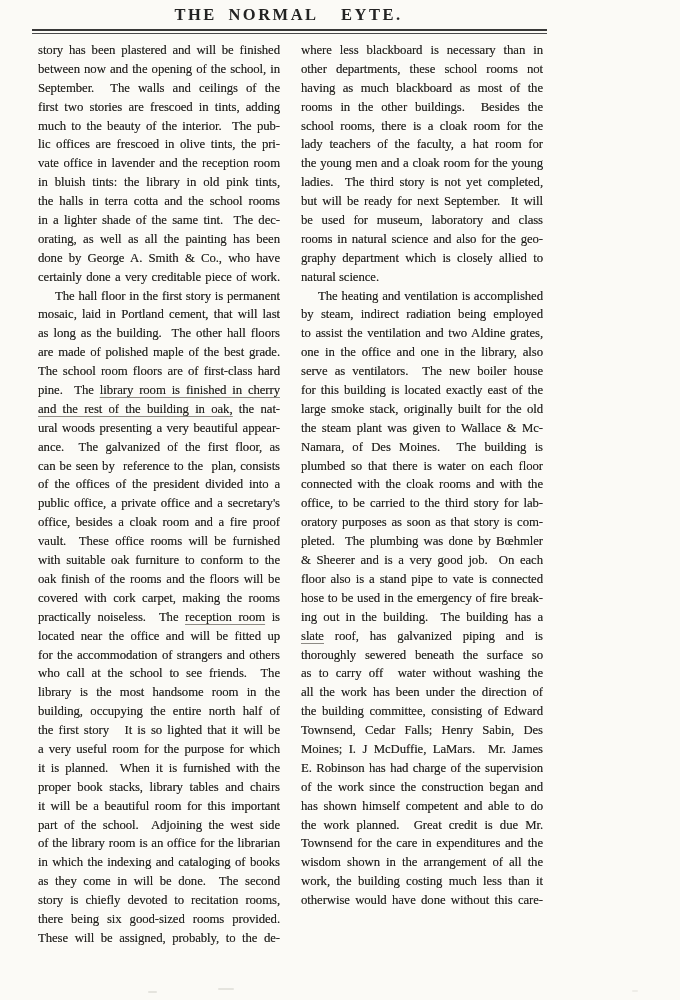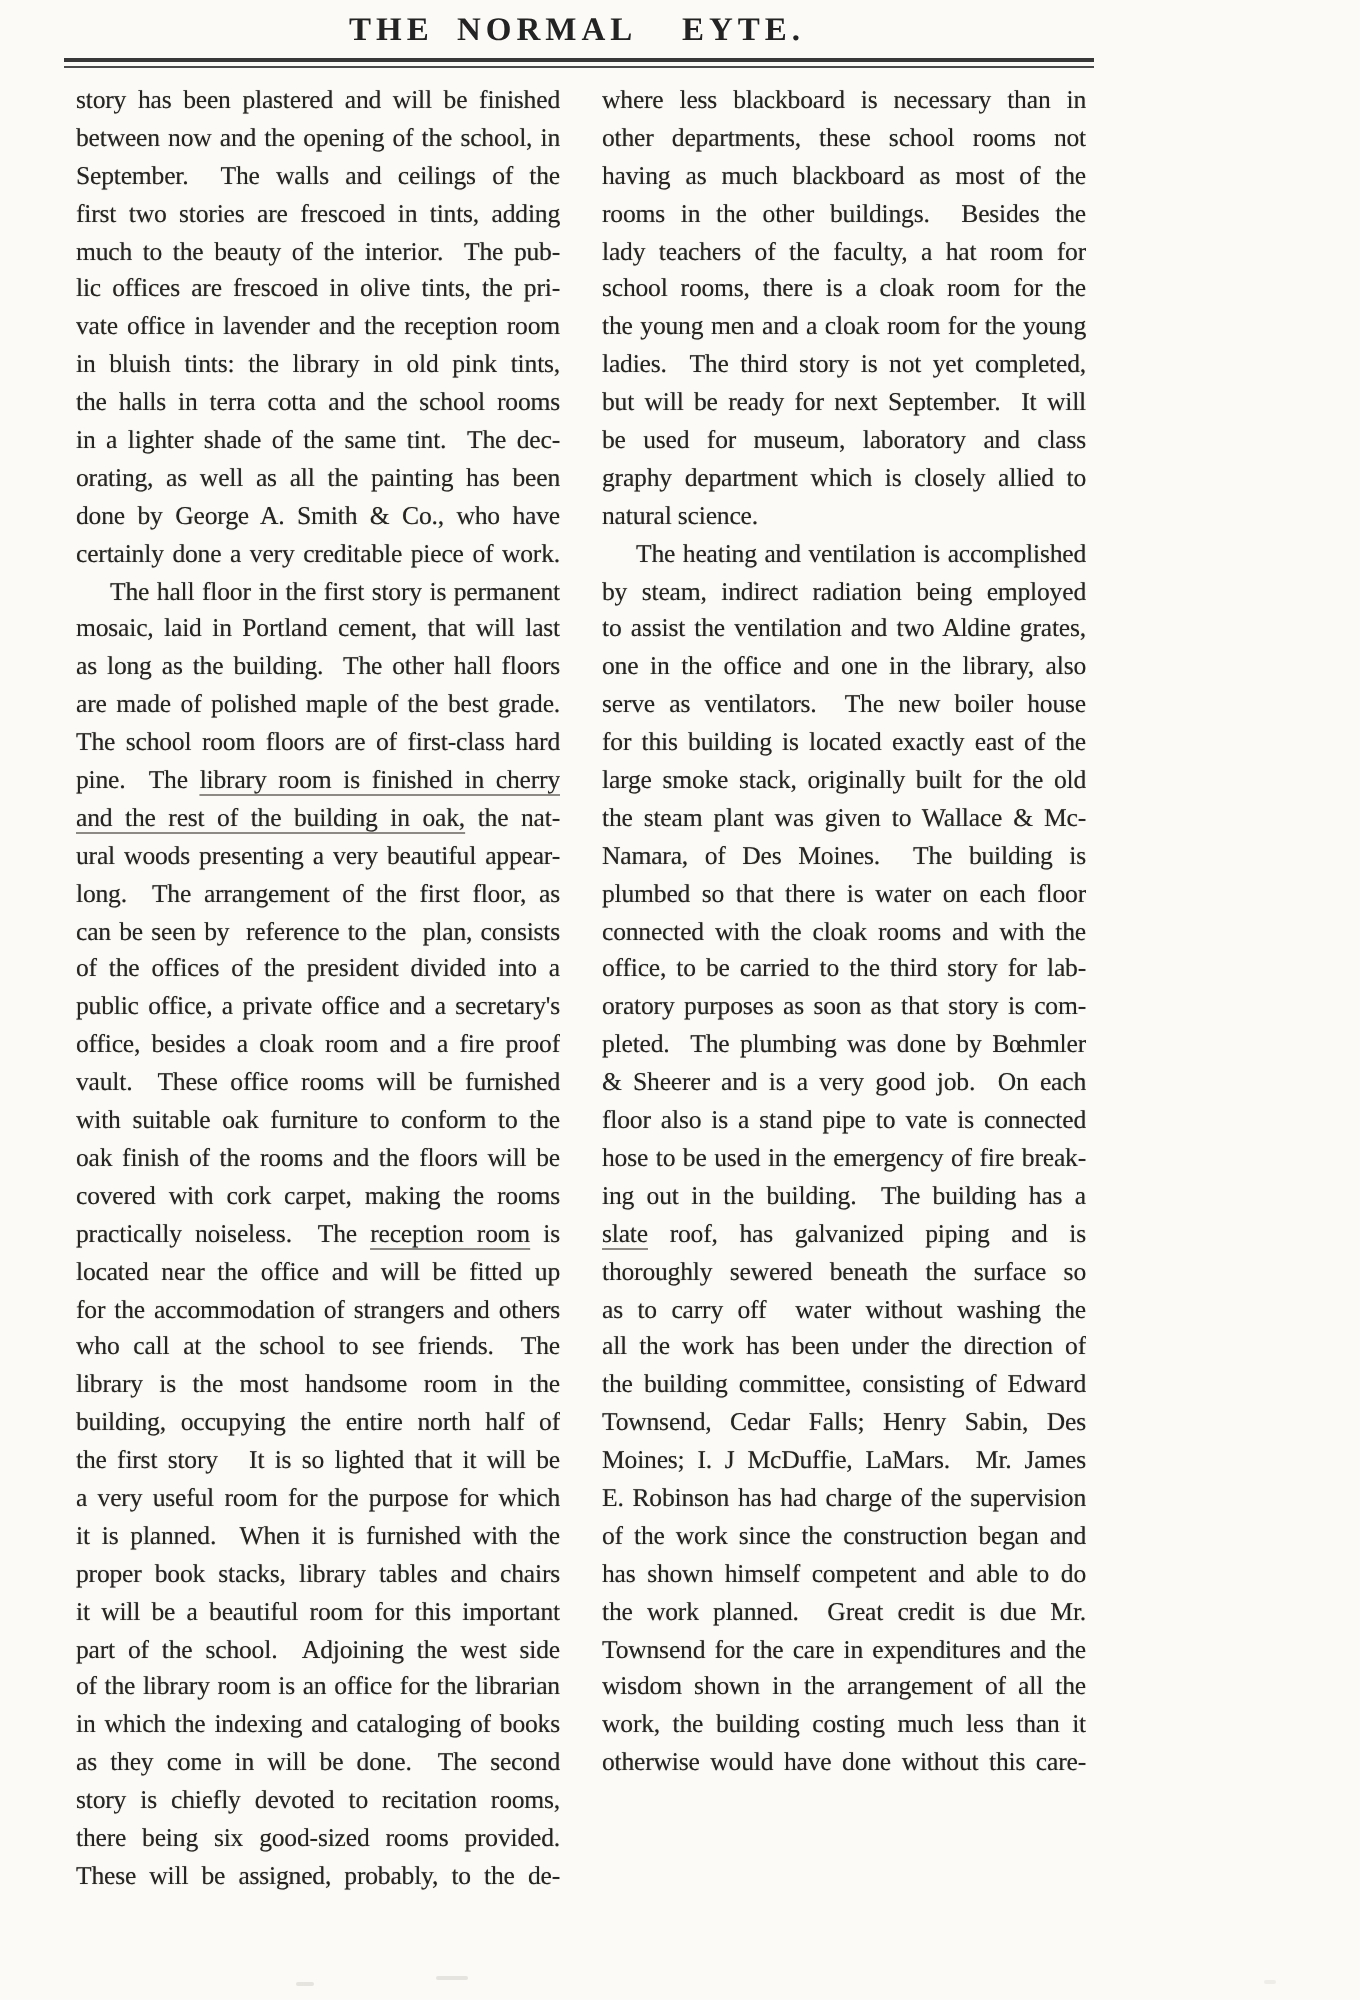--- a/index.html
+++ b/index.html
@@ -92,21 +92,21 @@
         <div class="line"><span>done by George A. Smith &amp; Co., who have</span></div>
         <div class="line"><span>certainly done a very creditable piece of work.</span></div>
         <div class="line"><span class="ind"></span><span>The hall floor in the first story is permanent</span></div>
         <div class="line"><span>mosaic, laid in Portland cement, that will last</span></div>
         <div class="line"><span>as long as the building.  The other hall floors</span></div>
         <div class="line"><span>are made of polished maple of the best grade.</span></div>
         <div class="line"><span>The school room floors are of first-class hard</span></div>
         <div class="line"><span>pine.  The </span><span class="pencil-u">library room is finished in cherry</span></div>
         <div class="line"><span class="pencil-u">and the rest of the building in oak,</span><span> the nat-</span></div>
         <div class="line"><span>ural woods presenting a very beautiful appear-</span></div>
-        <div class="line"><span>long.  The arrangement of the first floor, as</span></div>
+        <div class="line"><span>ance.  The galvanized of the first floor, as</span></div>
         <div class="line"><span>can be seen by  reference to the  plan, consists</span></div>
         <div class="line"><span>of the offices of the president divided into a</span></div>
         <div class="line"><span>public office, a private office and a secretary's</span></div>
         <div class="line"><span>office, besides a cloak room and a fire proof</span></div>
         <div class="line"><span>vault.  These office rooms will be furnished</span></div>
         <div class="line"><span>with suitable oak furniture to conform to the</span></div>
         <div class="line"><span>oak finish of the rooms and the floors will be</span></div>
         <div class="line"><span>covered with cork carpet, making the rooms</span></div>
         <div class="line"><span>practically noiseless.  The </span><span class="pencil-u">reception room</span><span> is</span></div>
         <div class="line"><span>located near the office and will be fitted up</span></div>
@@ -125,26 +125,27 @@
         <div class="line"><span>as they come in will be done.  The second</span></div>
         <div class="line"><span>story is chiefly devoted to recitation rooms,</span></div>
         <div class="line"><span>there being six good-sized rooms provided.</span></div>
         <div class="line"><span>These will be assigned, probably, to the de-</span></div>
       </div>
     <div class="col">
         <div class="line"><span>where less blackboard is necessary than in</span></div>
         <div class="line"><span>other departments, these school rooms not</span></div>
         <div class="line"><span>having as much blackboard as most of the</span></div>
         <div class="line"><span>rooms in the other buildings.  Besides the</span></div>
+        <div class="line"><span>school rooms, there is a cloak room for the</span></div>
         <div class="line"><span>lady teachers of the faculty, a hat room for</span></div>
-        <div class="line"><span>school rooms, there is a cloak room for the</span></div>
         <div class="line"><span>the young men and a cloak room for the young</span></div>
         <div class="line"><span>ladies.  The third story is not yet completed,</span></div>
         <div class="line"><span>but will be ready for next September.  It will</span></div>
         <div class="line"><span>be used for museum, laboratory and class</span></div>
+        <div class="line"><span>rooms in natural science and also for the geo-</span></div>
         <div class="line"><span>graphy department which is closely allied to</span></div>
         <div class="line end"><span>natural science.</span></div>
         <div class="line"><span class="ind"></span><span>The heating and ventilation is accomplished</span></div>
         <div class="line"><span>by steam, indirect radiation being employed</span></div>
         <div class="line"><span>to assist the ventilation and two Aldine grates,</span></div>
         <div class="line"><span>one in the office and one in the library, also</span></div>
         <div class="line"><span>serve as ventilators.  The new boiler house</span></div>
         <div class="line"><span>for this building is located exactly east of the</span></div>
         <div class="line"><span>large smoke stack, originally built for the old</span></div>
         <div class="line"><span>the steam plant was given to Wallace &amp; Mc-</span></div>

